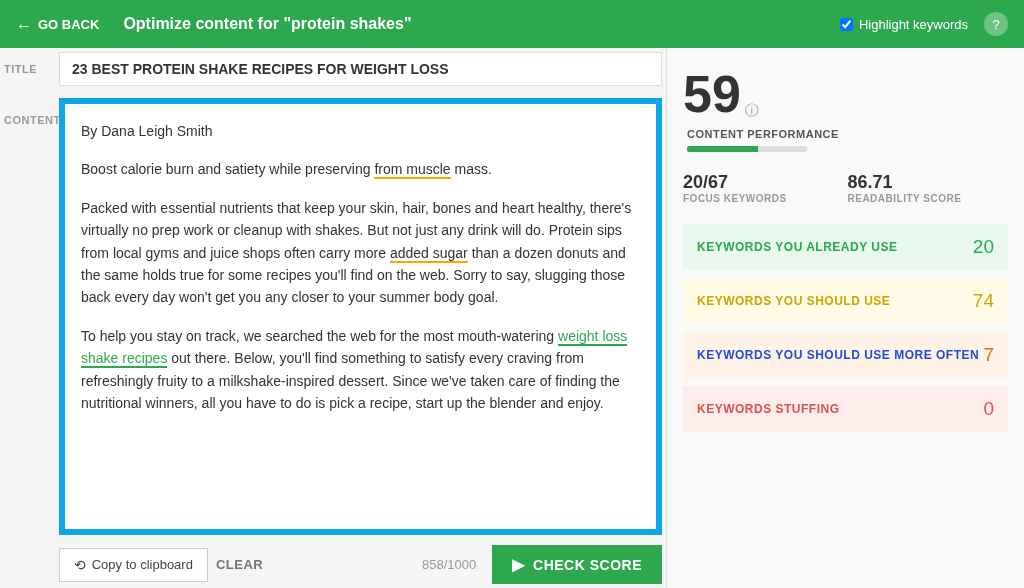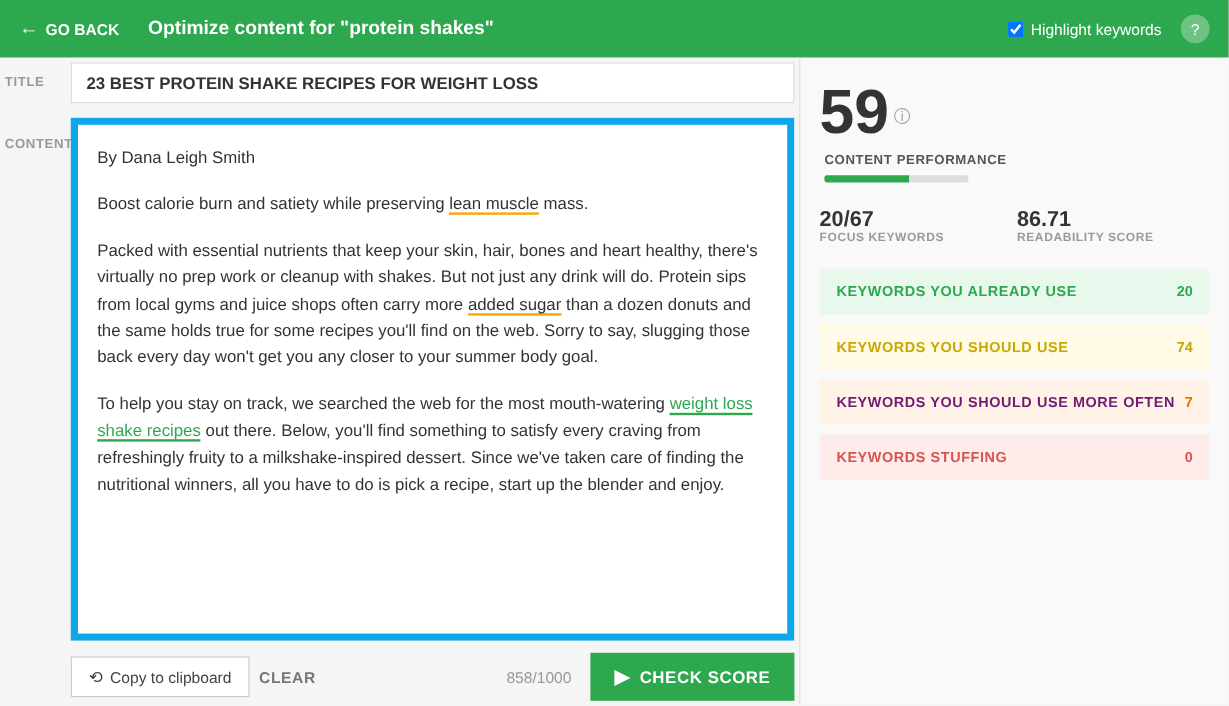--- a/index.html
+++ b/index.html
@@ -282,42 +282,42 @@
       cursor: pointer;
     }
     .kw-category-label {
       font-size: 12px;
       font-weight: bold;
       letter-spacing: 0.5px;
       text-transform: uppercase;
       flex: 1;
     }
     .kw-category-count {
-      font-size: 12px;
-      font-weight: bold;
+      font-size: 19px;
+      font-weight: normal;
     }
     .kw-green {
       background: #e8f8ed;
       color: #2ea84f;
     }
     .kw-green .kw-category-label { color: #2ea84f; }
     .kw-green .kw-category-count { color: #2ea84f; }
 
     .kw-yellow {
       background: #fffbe6;
       color: #c8a800;
     }
     .kw-yellow .kw-category-label { color: #c8a800; }
     .kw-yellow .kw-category-count { color: #c8a800; }
 
     .kw-orange {
       background: #fff3e8;
       color: #e07000;
     }
-    .kw-orange .kw-category-label { color: #701a75; }
+    .kw-orange .kw-category-label { color: #1d4ed8; }
     .kw-orange .kw-category-count { color: #e07000; }
 
     .kw-red {
       background: #fdecea;
       color: #d9534f;
     }
     .kw-red .kw-category-label { color: #d9534f; }
     .kw-red .kw-category-count { color: #d9534f; }
 
     
@@ -348,21 +348,21 @@
 
     <div class="title-row">
       <div class="label">TITLE</div>
       <input class="title-input" type="text" value="23 BEST PROTEIN SHAKE RECIPES FOR WEIGHT LOSS" style="">
     </div>
 
     <div class="content-row">
       <div class="content-label">CONTENT</div>
       <div class="content-textarea-wrapper">
         <p>By Dana Leigh Smith</p>
-        <p>Boost calorie burn and satiety while preserving <span class="highlight-orange">lean muscle</span> mass.</p>
+        <p>Boost calorie burn and satiety while preserving <span class="highlight-orange">from muscle</span> mass.</p>
         <p>Packed with essential nutrients that keep your skin, hair, bones and heart healthy, there's virtually no prep work or cleanup with shakes. But not just any drink will do. Protein sips from local gyms and juice shops often carry more <span class="highlight-orange">added sugar</span> than a dozen donuts and the same holds true for some recipes you'll find on the web. Sorry to say, slugging those back every day won't get you any closer to your summer body goal.</p>
         <p>To help you stay on track, we searched the web for the most mouth-watering <span class="highlight-green">weight loss shake recipes</span> out there. Below, you'll find something to satisfy every craving from refreshingly fruity to a milkshake-inspired dessert. Since we've taken care of finding the nutritional winners, all you have to do is pick a recipe, start up the blender and enjoy.</p>
       </div>
     </div>
 
     <div class="editor-footer">
       <button class="copy-btn">
         <span class="copy-icon">⟲</span>
         <span>Copy to clipboard</span>
       </button>
@@ -372,21 +372,21 @@
         <span class="check-icon">▶</span>
         <span>CHECK SCORE</span>
       </button>
     </div>
   </div>
 
   <div class="right-panel">
 
     <div class="score-section">
       <div>
-        <div style="display:flex;align-items:center;">
+        <div style="display:flex;align-items:flex-end;">
           <span class="score-number">59</span>
           <span class="score-info-icon">ⓘ</span>
         </div>
         <div class="score-label">
           <div class="score-label-text">CONTENT PERFORMANCE</div>
           <div class="score-bar"></div>
         </div>
       </div>
     </div>
 

